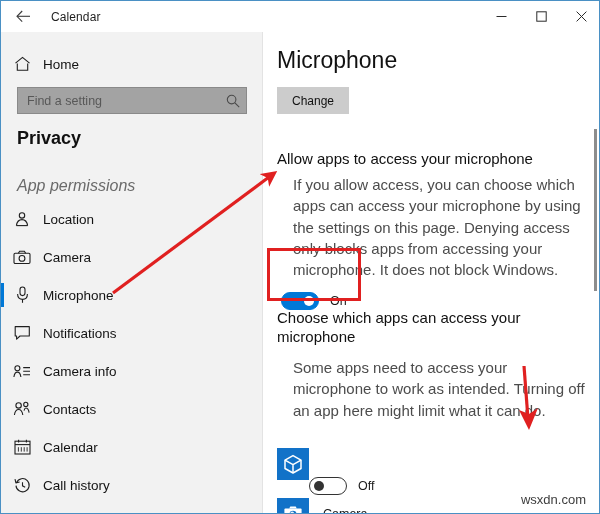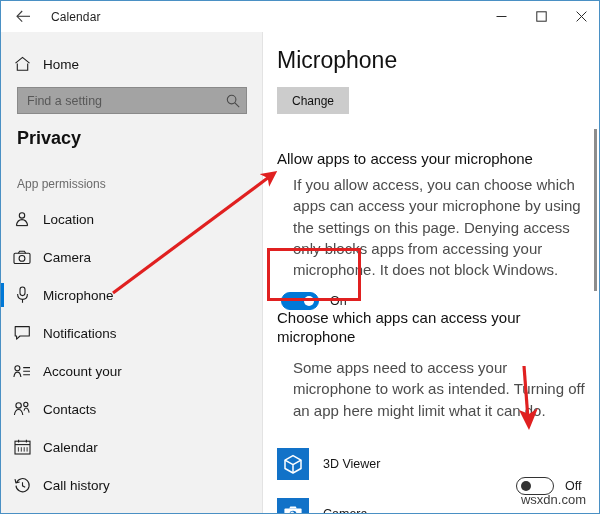--- a/index.html
+++ b/index.html
@@ -87,21 +87,21 @@
     width: 26px; height: 25px;
     display: flex; align-items: center; justify-content: center;
     color: #4a4a4a;
   }
   #privacy-head {
     position: absolute; left: 16px; top: 96px;
     font-size: 18px; font-weight: bold; color: #111111;
   }
   #app-perm-head {
     position: absolute; left: 16px; top: 145px;
-    font-size: 12px; color: #6a6a6a;
+    font-size: 16px; color: #6a6a6a; font-style: italic;
   }
   #nav-list {
     position: absolute; left: 0; top: 168px;
     width: 262px;
   }
   .nav-item {
     position: relative;
     height: 38px;
     display: flex; align-items: center;
   }
@@ -343,21 +343,21 @@
       </div>
 
       <div class="nav-item">
         <div class="nav-icon">
           <svg width="18" height="15" viewBox="0 0 18 15">
             <circle cx="4.4" cy="4.2" r="2.5" fill="none" stroke="currentColor" stroke-width="1.1"></circle>
             <path d="M0.9 13 C1.4 9.6 2.8 8.1 4.4 8.1 C6 8.1 7.4 9.6 7.9 13" fill="none" stroke="currentColor" stroke-width="1.1"></path>
             <path d="M10.2 3.6 L17 3.6 M10.2 7.2 L17 7.2 M10.2 10.8 L17 10.8" stroke="currentColor" stroke-width="1.1"></path>
           </svg>
         </div>
-        <div class="nav-label">Account your</div>
+        <div class="nav-label">Camera info</div>
       </div>
 
       <div class="nav-item">
         <div class="nav-icon">
           <svg width="18" height="16" viewBox="0 0 18 16">
             <circle cx="5.6" cy="4.4" r="2.7" fill="none" stroke="currentColor" stroke-width="1.1"></circle>
             <path d="M1.4 14 C2 10.2 3.7 8.5 5.6 8.5 C7.5 8.5 9.2 10.2 9.8 14" fill="none" stroke="currentColor" stroke-width="1.1"></path>
             <circle cx="12.8" cy="3.4" r="2.1" fill="none" stroke="currentColor" stroke-width="1.1"></circle>
             <path d="M11 9.6 C11.6 7.6 12.2 7 12.8 7 C14.2 7 15.6 8.6 16.1 11.6" fill="none" stroke="currentColor" stroke-width="1.1"></path>
           </svg>
@@ -410,21 +410,20 @@
     <div class="sect-head" id="head-choose">Choose which apps can access your microphone</div>
     <div class="sect-body" id="body-choose">Some apps need to access your microphone to work as intended. Turning off an app here might limit what it can do.</div>
 
     <div class="app-row" id="app-row-0">
       <div class="app-icon">
         <svg width="22" height="22" viewBox="0 0 22 22">
           <path d="M11 2.6 L19 7.1 L19 15.5 L11 20 L3 15.5 L3 7.1 Z" fill="none" stroke="#ffffff" stroke-width="1.5" stroke-linejoin="round"></path>
           <path d="M3 7.1 L11 11.6 L19 7.1 M11 11.6 L11 20" fill="none" stroke="#ffffff" stroke-width="1.5" stroke-linejoin="round"></path>
         </svg>
       </div>
-      <div class="app-name">3D Viewer</div>
       <div class="app-toggle-wrap">
         <div class="toggle off">
           <div class="knob"></div>
         </div>
         <div class="app-toggle-label">Off</div>
       </div>
     </div>
 
     <div class="app-row" id="app-row-1">
       <div class="app-icon">

